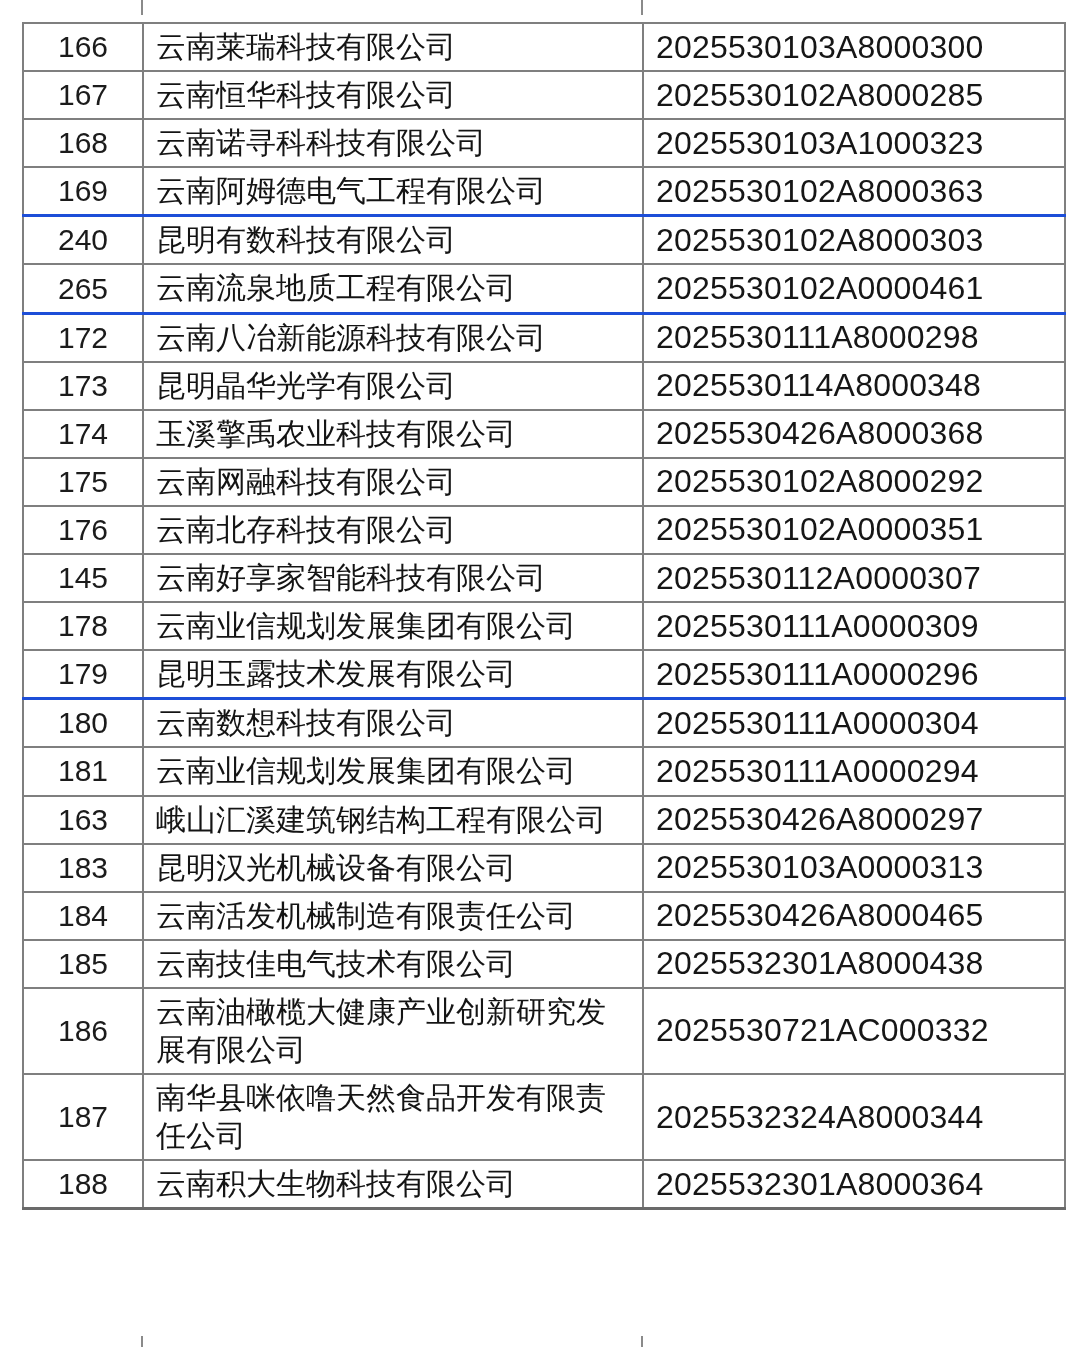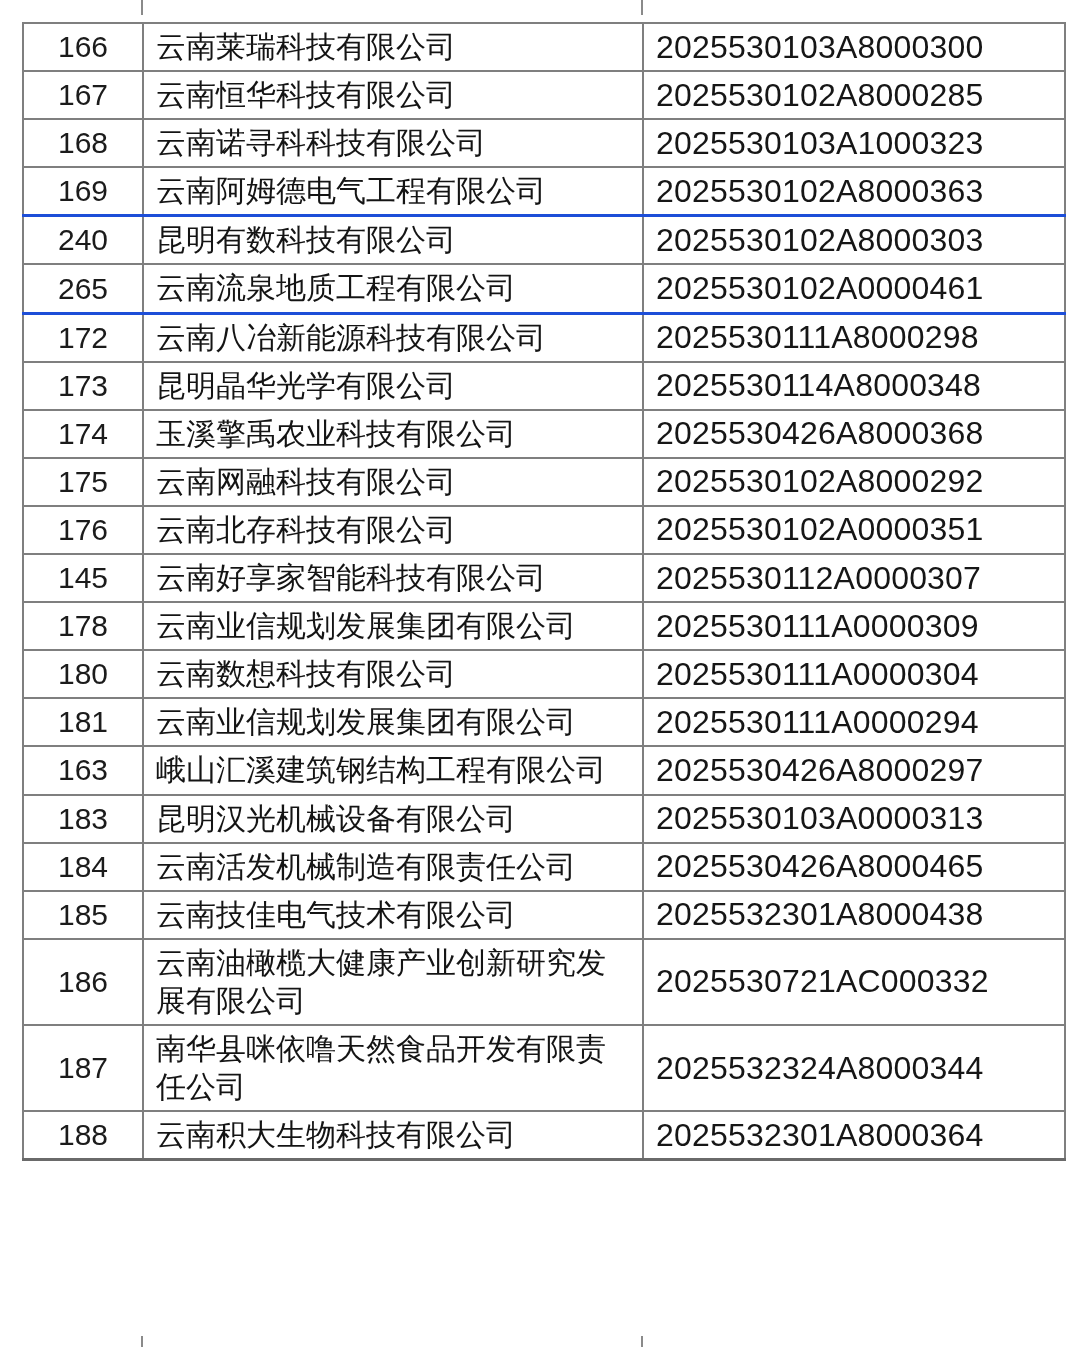--- a/index.html
+++ b/index.html
@@ -131,20 +131,25 @@
       <tr class="single">
         <td class="c-no">145</td>
         <td class="c-name">云南好享家智能科技有限公司</td>
         <td class="c-code">2025530112A0000307</td>
       </tr>
       <tr class="single">
         <td class="c-no">178</td>
         <td class="c-name">云南业信规划发展集团有限公司</td>
         <td class="c-code">2025530111A0000309</td>
       </tr>
+      <tr class="single hline-heavy">
+        <td class="c-no">179</td>
+        <td class="c-name">昆明玉露技术发展有限公司</td>
+        <td class="c-code">2025530111A0000296</td>
+      </tr>
       <tr class="single">
         <td class="c-no">180</td>
         <td class="c-name">云南数想科技有限公司</td>
         <td class="c-code">2025530111A0000304</td>
       </tr>
       <tr class="single">
         <td class="c-no">181</td>
         <td class="c-name">云南业信规划发展集团有限公司</td>
         <td class="c-code">2025530111A0000294</td>
       </tr>

